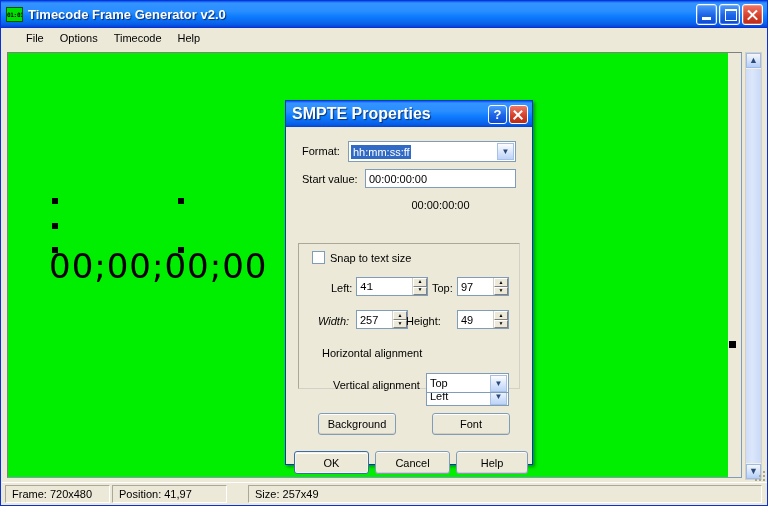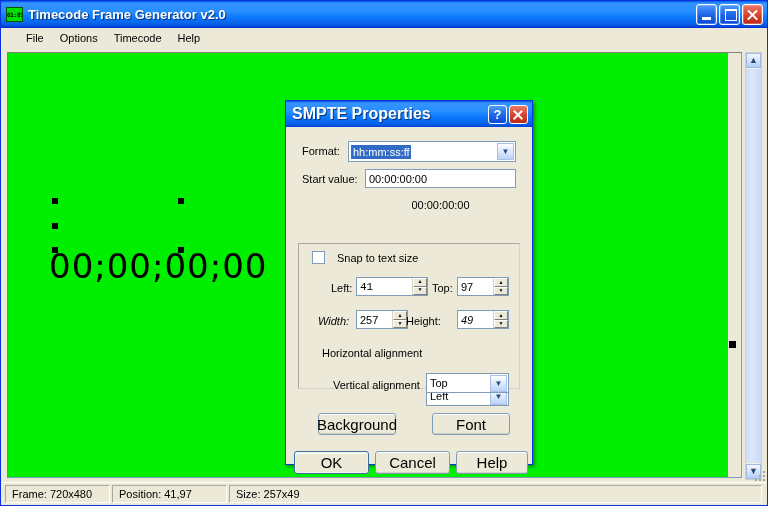--- a/index.html
+++ b/index.html
@@ -184,21 +184,21 @@
     height: 18px;
     border: 1px solid;
     border-color: #aca899 #ffffff #ffffff #aca899;
     display: flex; align-items: center;
     padding: 0 6px;
     font-size: 11px; color:#000;
     margin-right: 2px;
   }
   #status-cell-frame { width: 105px; }
   #status-cell-pos   { width: 115px; }
-  #status-cell-size  { flex: 1; }
+  #status-cell-size  { flex: 1; margin-left: 19px; }
 
   
   #dialog {
     position: absolute;
     left: 284px; top: 99px;
     width: 248px; height: 365px;
     background: #ece9d8;
     border: 1px solid #0831d9;
     box-shadow: 2px 2px 3px rgba(0,0,0,0.35);
   }
@@ -316,21 +316,21 @@
     border:1px solid;
     border-color:#ffffff #808080 #808080 #ffffff;
     display:flex; align-items:center; justify-content:center;
     font-size:5px; color:#000; line-height:1;
   }
 
   .btn {
     background:#ece9d8;
     border:1px solid #7f9db9;
     border-radius:3px;
-    font-size:15px; color:#000;
+    font-size:11px; color:#000;
     display:flex; align-items:center; justify-content:center;
     cursor:default;
     box-shadow: inset 0 1px 0 #ffffff, inset 0 -1px 0 #d4cfc0;
   }
   .btn.default {
     border:1px solid #3a6ea5;
     box-shadow: inset 0 0 0 1px #f3f2eb, inset 0 1px 0 1px #ffffff;
   }
 </style>
 </head>
@@ -416,21 +416,21 @@
         <span class="lbl">Start value:</span>
       </div>
       <div class="textbox" style="position:absolute; left:79px; top:42px; width:151px;">
         <span>00:00:00:00</span>
       </div>
 
       <div class="lbl" style="position:absolute; left:79px; top:72px; width:151px; text-align:center;">00:00:00:00</div>
 
       <div id="groupbox"></div>
 
-      <div class="row" style="left:26px; top:124px;gap:7px;">
+      <div class="row" style="left:26px; top:124px;">
         <span class="checkbox-sq"></span>
         <span class="lbl">Snap to text size</span>
       </div>
 
       <div class="lbl" style="position:absolute; left:45px; top:155px;">Left:</div>
       <div class="spin" style="position:absolute; left:70px; top:150px; width:72px;font-family:Liberation Mono, monospace;">
         <span class="sp-val">41</span>
         <span class="sp-btns">
           <span>▲</span>
           <span>▼</span>
@@ -449,21 +449,21 @@
       <div class="lbl" style="position:absolute; left:32px; top:188px;font-style:italic;">Width:</div>
       <div class="spin" style="position:absolute; left:70px; top:183px; width:52px;">
         <span class="sp-val">257</span>
         <span class="sp-btns">
           <span>▲</span>
           <span>▼</span>
         </span>
       </div>
 
       <div class="lbl" style="position:absolute; left:120px; top:188px;">Height:</div>
-      <div class="spin" style="position:absolute; left:171px; top:183px; width:52px;font-style:italic;">
+      <div class="spin" style="position:absolute; left:171px; top:183px; width:52px;">
         <span class="sp-val">49</span>
         <span class="sp-btns">
           <span>▲</span>
           <span>▼</span>
         </span>
       </div>
 
       <div class="lbl" style="position:absolute; left:36px; top:220px;">Horizontal alignment</div>
       <div class="combo" style="position:absolute; left:140px; top:214px; width:83px; height:20px;margin-top:45px;">
         <span class="cb-text">Left</span>

